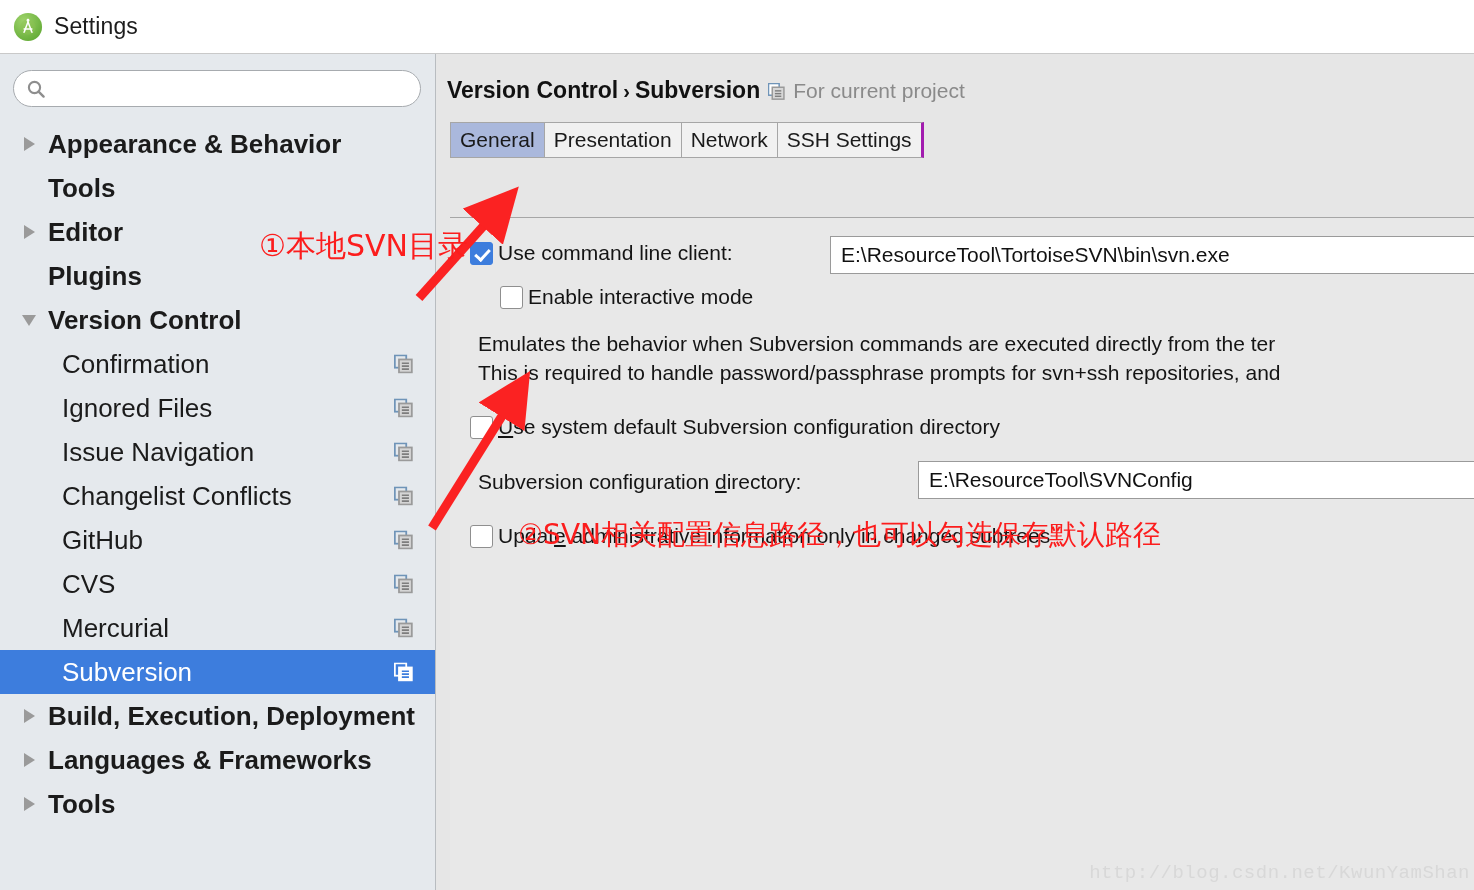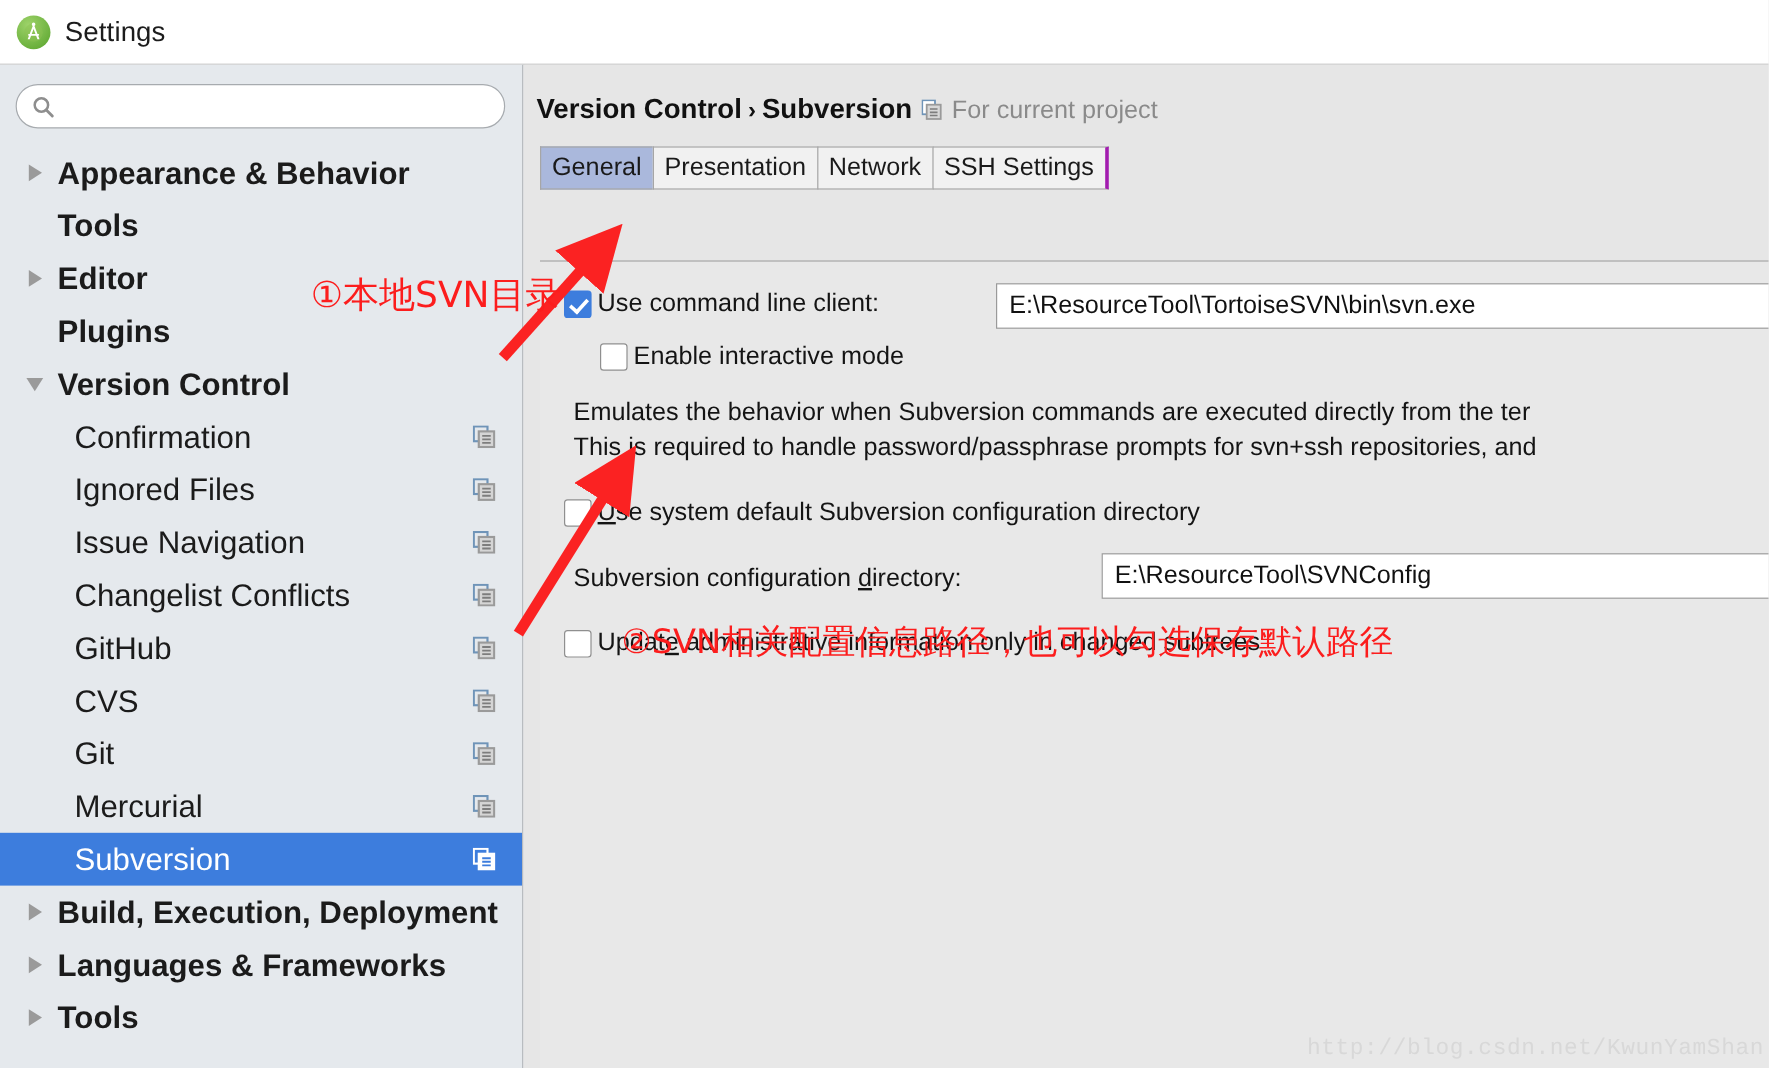--- a/index.html
+++ b/index.html
@@ -351,30 +351,20 @@
           <span class="tree-label">CVS</span>
           <svg class="copy-ico" viewBox="0 0 16 16">
     <rect x="0.7" y="0.7" width="9.6" height="10.4" fill="none" stroke="#6f94b8" stroke-width="1.5"></rect>
     <rect x="4.2" y="4.2" width="10.8" height="11" fill="#d5d5d5" stroke="#9a9a9a" stroke-width="1.5"></rect>
     <line x1="6.6" y1="7.3" x2="12.6" y2="7.3" stroke="#7d7d7d" stroke-width="1.3"></line>
     <line x1="6.6" y1="9.8" x2="12.6" y2="9.8" stroke="#7d7d7d" stroke-width="1.3"></line>
     <line x1="6.6" y1="12.3" x2="12.6" y2="12.3" stroke="#7d7d7d" stroke-width="1.3"></line>
   </svg>
         </div>
         <div class="tree-row lvl1">
-          <span class="tree-label">Git</span>
-          <svg class="copy-ico" viewBox="0 0 16 16">
-    <rect x="0.7" y="0.7" width="9.6" height="10.4" fill="none" stroke="#6f94b8" stroke-width="1.5"></rect>
-    <rect x="4.2" y="4.2" width="10.8" height="11" fill="#d5d5d5" stroke="#9a9a9a" stroke-width="1.5"></rect>
-    <line x1="6.6" y1="7.3" x2="12.6" y2="7.3" stroke="#7d7d7d" stroke-width="1.3"></line>
-    <line x1="6.6" y1="9.8" x2="12.6" y2="9.8" stroke="#7d7d7d" stroke-width="1.3"></line>
-    <line x1="6.6" y1="12.3" x2="12.6" y2="12.3" stroke="#7d7d7d" stroke-width="1.3"></line>
-  </svg>
-        </div>
-        <div class="tree-row lvl1">
           <span class="tree-label">Mercurial</span>
           <svg class="copy-ico" viewBox="0 0 16 16">
     <rect x="0.7" y="0.7" width="9.6" height="10.4" fill="none" stroke="#6f94b8" stroke-width="1.5"></rect>
     <rect x="4.2" y="4.2" width="10.8" height="11" fill="#d5d5d5" stroke="#9a9a9a" stroke-width="1.5"></rect>
     <line x1="6.6" y1="7.3" x2="12.6" y2="7.3" stroke="#7d7d7d" stroke-width="1.3"></line>
     <line x1="6.6" y1="9.8" x2="12.6" y2="9.8" stroke="#7d7d7d" stroke-width="1.3"></line>
     <line x1="6.6" y1="12.3" x2="12.6" y2="12.3" stroke="#7d7d7d" stroke-width="1.3"></line>
   </svg>
         </div>
         <div class="tree-row lvl1 selected">

